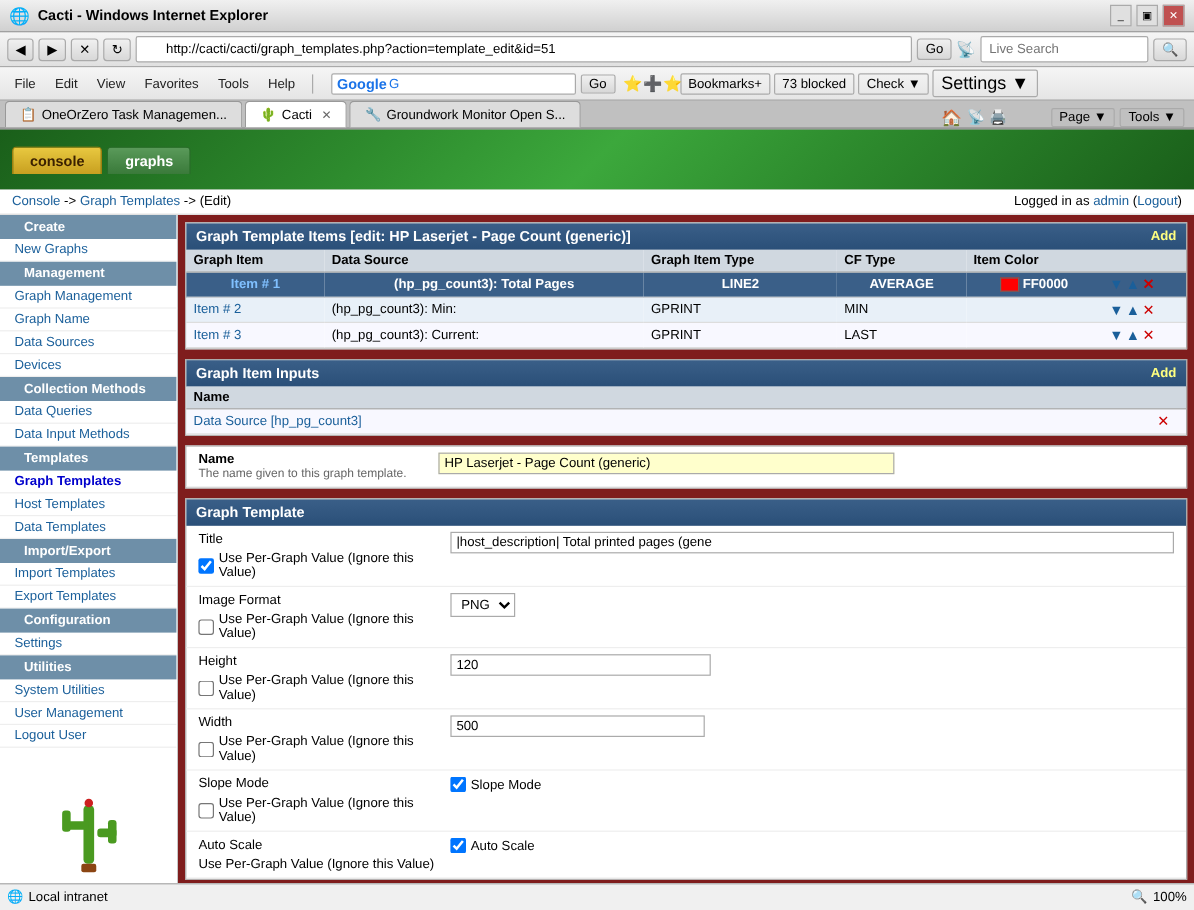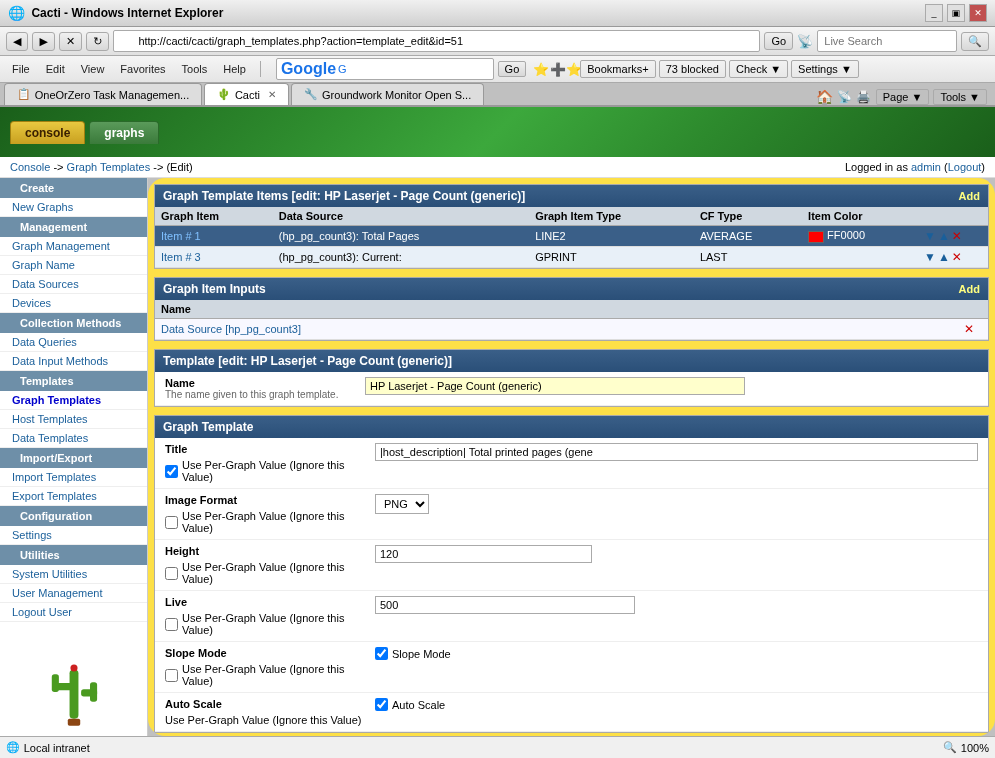--- a/index.html
+++ b/index.html
@@ -40,21 +40,21 @@
       padding: 2px 6px;
       display: flex; align-items: center; gap: 4px;
       border-bottom: 1px solid #aaa; font-size: 11px;
     }
     .toolbar-item { padding: 2px 6px; cursor: pointer; color: #222; }
     .google-box {
       display: flex; align-items: center; gap: 2px;
       background: white; border: 1px solid #aaa; border-radius: 2px;
       padding: 1px 4px; font-size: 11px;
     }
-    .google-text { color: #1a73e8; font-weight: bold; font-size: 16px; }
+    .google-text { color: #1a73e8; font-weight: bold; font-size: 12px; }
     .go-btn {
       background: linear-gradient(to bottom, #f0f0f0, #d8d8d8);
       border: 1px solid #aaa; border-radius: 2px;
       padding: 1px 6px; font-size: 11px; cursor: pointer;
     }
     .toolbar-icons { display:flex; align-items:center; gap:3px; }
     .icon-btn { 
       width: 22px; height: 22px; border: 1px solid transparent;
       border-radius: 2px; cursor: pointer; display:flex; align-items:center; justify-content:center;
       font-size: 13px;
@@ -143,23 +143,22 @@
     .sidebar-item {
       padding: 3px 12px; font-size: 11px;
       cursor: pointer; color: #1a5f9a;
       border-bottom: 1px solid #eee;
     }
     .sidebar-item.active { color: #0000cc; font-weight: bold; }
 
     
     .main-content {
       flex: 1; overflow-y: auto;
-      background: #fde047;
+      background: #7f1d1d;
       padding: 6px;
-      border-radius: 17px;
     }
 
     
     .section-header {
       background: linear-gradient(to bottom, #3a5f88, #2a4f78);
       color: white; font-weight: bold;
       padding: 4px 8px;
       display: flex; justify-content: space-between; align-items: center;
       font-size: 12px;
     }
@@ -172,21 +171,21 @@
     .data-table { width: 100%; border-collapse: collapse; font-size: 11px; }
     .data-table th {
       background: #d0d8e0; text-align: left;
       padding: 3px 6px; border-bottom: 1px solid #aaa;
       font-weight: bold;
     }
     .data-table tr:nth-child(even) td { background: #e8f0f8; }
     .data-table tr:nth-child(odd) td { background: #f8f8ff; }
     .data-table td { padding: 3px 6px; border-bottom: 1px solid #ddd; }
     .data-table tr.highlighted td {
-      background: #3a5f88; color: white; font-weight: normal;
+      background: #3a5f88; color: white; font-weight: bold; text-align: center;
     }
     .data-table tr.highlighted td a { color: #80c0ff; }
     
     .color-swatch {
       display: inline-block; width: 16px; height: 12px;
       border: 1px solid #666; vertical-align: middle; margin-right: 3px;
     }
     .row-actions { display:flex; gap:2px; align-items:center; }
     .action-icon { cursor:pointer; font-size:12px; }
     .action-icon.down { color: #1a5f9a; }
@@ -214,21 +213,21 @@
       font-size: 11px; background: #ffffcc;
     }
 
     
     .graph-template-section { background: white; border: 1px solid #aaa; }
     .gt-form-row {
       padding: 5px 10px; border-bottom: 1px solid #eee;
       display: flex; align-items: flex-start;
     }
     .gt-label { width: 210px; min-width: 210px; }
-    .gt-label-title { font-weight: bold; font-size: 11px; }
+    .gt-label-title { font-weight: normal; font-size: 11px; }
     .gt-control { flex: 1; }
     
     .link-blue { color: #1a5f9a; text-decoration: none; cursor: pointer; }
     
     
     .sidebar-logo-area {
       padding: 10px; text-align: center;
       position: relative; margin-top: 20px;
     }
     .cactus-svg { width: 70px; height: 80px; }
@@ -271,21 +270,21 @@
     <span style="color:#1a73e8;">G</span>
     <input type="text" style="border: none; outline: none; width: 140px; font-size: 11px;">
   </div>
   <button class="go-btn">Go</button>
   <div class="toolbar-icons">
     <span class="icon-btn" title="Favorites">⭐</span>
     <span class="icon-btn" title="Add Favorites">➕⭐</span>
     <span style="padding:2px 6px;border:1px solid #aaa;border-radius:2px;cursor:pointer;font-size:11px;">Bookmarks+</span>
     <span style="padding:2px 6px;border:1px solid #aaa;border-radius:2px;cursor:pointer;font-size:11px;">73 blocked</span>
     <span style="padding:2px 6px;border:1px solid #aaa;border-radius:2px;cursor:pointer;font-size:11px;">Check ▼</span>
-    <span style="padding:2px 6px;border:1px solid #aaa;border-radius:2px;cursor:pointer;font-size:11px;">Settings ▼</span>
+    <span style="padding:2px 6px;border:1px solid #aaa;border-radius:2px;cursor:pointer;font-size:15px;">Settings ▼</span>
   </div>
 </div>
 
 <div class="tabs-bar">
   <div class="tab" style="background:#ddd;">
     <span>📋</span>
     <span>OneOrZero Task Managemen...</span>
   </div>
   <div class="tab active">
     <span>🌵</span>
@@ -294,21 +293,21 @@
   </div>
   <div class="tab" style="background:#ddd;">
     <span>🔧</span>
     <span>Groundwork Monitor Open S...</span>
   </div>
   <div style="flex:1;"></div>
   <div style="display:flex;align-items:center;gap:4px;padding:0 4px;">
     <span style="cursor:pointer;font-size:14px;">🏠</span>
     <span style="cursor:pointer;font-size:12px;">📡</span>
     <span style="cursor:pointer;font-size:12px;">🖨️</span>
-    <span style="padding:1px 6px;border:1px solid #aaa;border-radius:2px;font-size:11px;cursor:pointer;">Page ▼</span>
+    <span style="padding:1px 6px;border:1px solid #aaa;border-radius:2px;font-size:11px;cursor:pointer;margin-left:32px;">Page ▼</span>
     <span style="padding:1px 6px;border:1px solid #aaa;border-radius:2px;font-size:11px;cursor:pointer;">Tools ▼</span>
   </div>
 </div>
 
 <div class="app-header">
   <div class="console-tab">console</div>
   <div class="graphs-tab">graphs</div>
 </div>
 
 <div class="breadcrumb">
@@ -402,20 +401,36 @@
     <td>
       <div class="row-actions">
         <span class="action-icon down">▼</span>
         <span class="action-icon up">▲</span>
         <span class="action-icon delete">✕</span>
       </div>
     </td>
   </tr>
             <tr>
     <td>
+      <a class="link-blue" href="#">Item # 2</a>
+    </td>
+    <td>(hp_pg_count3): Min:</td>
+    <td>GPRINT</td>
+    <td>MIN</td>
+    <td></td>
+    <td>
+      <div class="row-actions">
+        <span class="action-icon down">▼</span>
+        <span class="action-icon up">▲</span>
+        <span class="action-icon delete">✕</span>
+      </div>
+    </td>
+  </tr>
+            <tr>
+    <td>
       <a class="link-blue" href="#">Item # 3</a>
     </td>
     <td>(hp_pg_count3): Current:</td>
     <td>GPRINT</td>
     <td>LAST</td>
     <td></td>
     <td>
       <div class="row-actions">
         <span class="action-icon down">▼</span>
         <span class="action-icon up">▲</span>
@@ -446,23 +461,20 @@
     </td>
     <td>
       <span class="action-icon delete">✕</span>
     </td>
   </tr>
           </tbody>
       </table>
     </div>
 
     <div class="table-container">
-      <div class="section-header">
-        <span>Template [edit: HP Laserjet - Page Count (generic)]</span>
-      </div>
       <div class="form-row">
         <div class="form-label">
           <div class="form-label-bold">Name</div>
           <div class="form-label-desc">The name given to this graph template.</div>
         </div>
         <div class="form-control">
           <input type="text" class="template-name-input" value="HP Laserjet - Page Count (generic)" style="">
         </div>
       </div>
     </div>
@@ -516,30 +528,30 @@
             </label>
           </div>
         </div>
         <div class="gt-control">
           <input type="text" class="text-input-white" style="width: 217px;" value="120">
         </div>
       </div>
 
       <div class="gt-form-row">
         <div class="gt-label">
-          <div class="gt-label-title">Live</div>
+          <div class="gt-label-title">Width</div>
           <div style="margin-top:4px;">
             <label class="checkbox-row">
               <input type="checkbox" style="">
               <span>Use Per-Graph Value (Ignore this Value)</span>
             </label>
           </div>
         </div>
         <div class="gt-control">
-          <input type="text" class="text-input-white" style="width: 260px;" value="500">
+          <input type="text" class="text-input-white" style="width: 212px;" value="500">
         </div>
       </div>
 
       <div class="gt-form-row">
         <div class="gt-label">
           <div class="gt-label-title">Slope Mode</div>
           <div style="margin-top:4px;">
             <label class="checkbox-row">
               <input type="checkbox" style="">
               <span>Use Per-Graph Value (Ignore this Value)</span>

